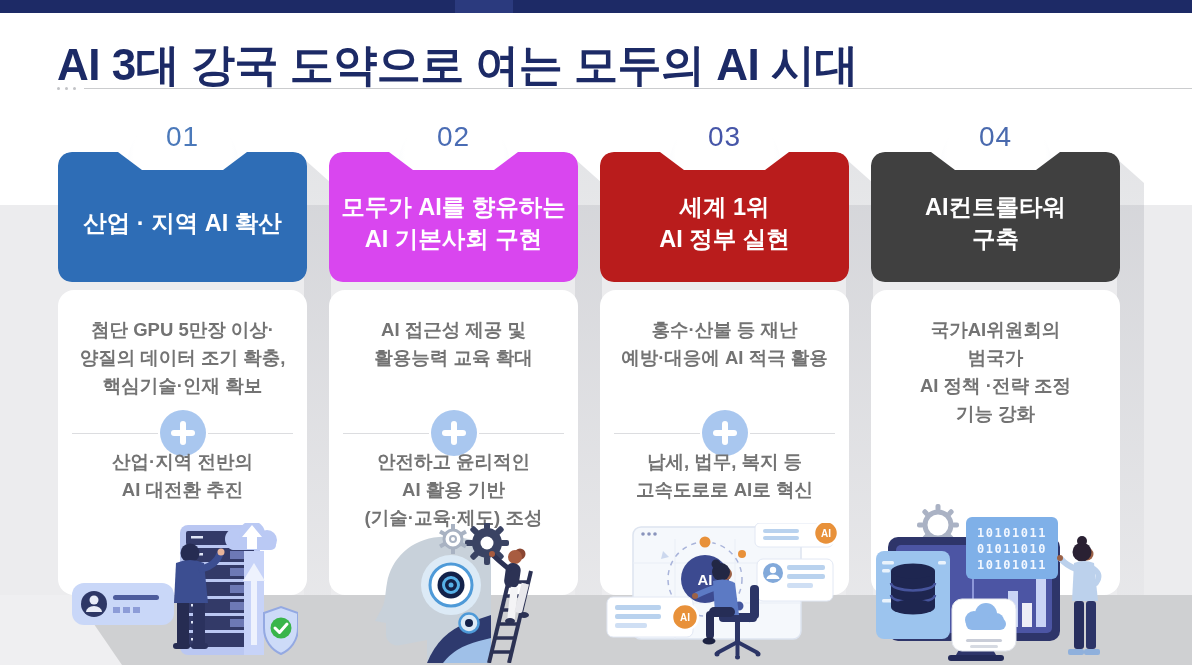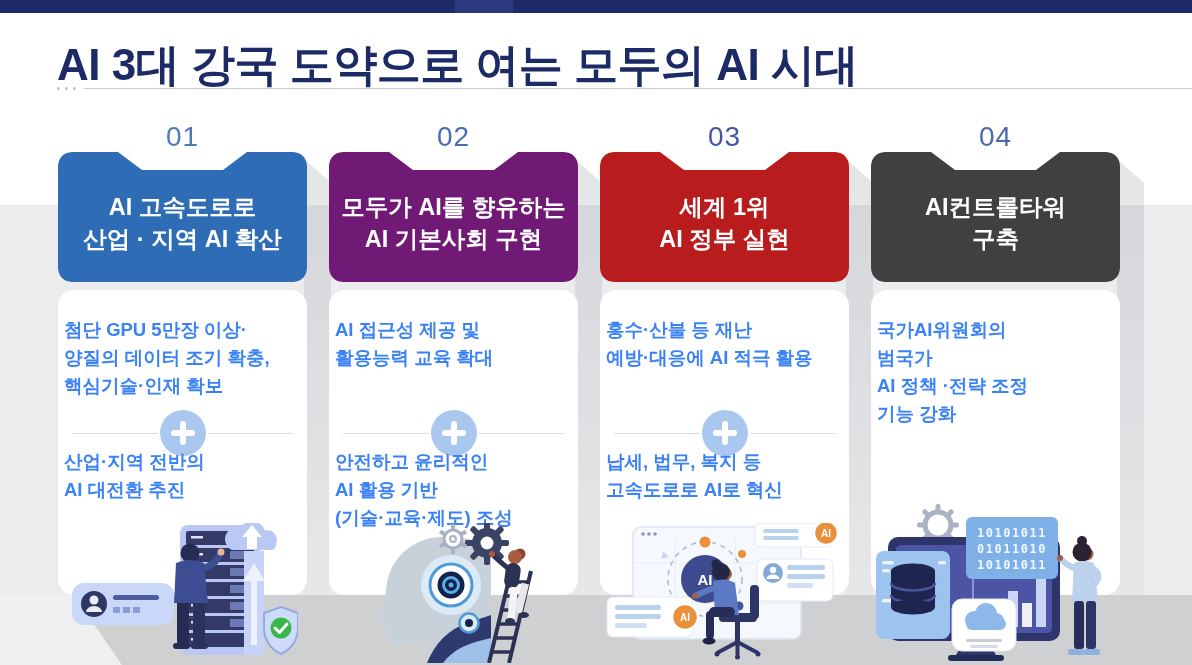--- a/index.html
+++ b/index.html
@@ -54,21 +54,21 @@
     clip-path:path('M14 0 H60 L84 18 H165 L189 0 H235 Q249 0 249 14 V116 Q249 130 235 130 H14 Q0 130 0 116 V14 Q0 0 14 0 Z');
     display:flex;flex-direction:column;align-items:center;justify-content:center;
     padding-top:12px;box-sizing:border-box;
     color:#ffffff;font-size:23.5px;font-weight:800;line-height:1.38;text-align:center;
   }
 
   .body-card{
     position:absolute;left:0;top:185px;width:249px;height:305px;z-index:2;
     background:#ffffff;border-radius:16px;box-sizing:border-box;
   }
-  .body-text{padding:0 6px;font-size:18.5px;font-weight:700;color:#3b82f6;line-height:1.52;}
+  .body-text{padding:0 6px;text-align:center;font-size:18.5px;font-weight:700;color:#737373;line-height:1.52;}
   .body-top{padding-top:26px;}
   .body-bottom{position:absolute;top:158px;left:0;right:0;}
 
   .plus-divider{position:absolute;top:120px;left:14px;right:14px;height:46px;display:flex;align-items:center;justify-content:center;}
   .plus-divider .line{flex:1;height:1px;background:#dcdde0;}
   .plus-circle{position:relative;width:46px;height:46px;border-radius:50%;background:#a9c7ef;margin:0 2px;flex:none;}
   .plus-circle::before,.plus-circle::after{
     content:'';position:absolute;left:50%;top:50%;background:#ffffff;border-radius:3px;
     transform:translate(-50%,-50%);
   }
@@ -98,21 +98,20 @@
 <div class="bg-mid"></div>
 <div class="floor"></div>
 
 <div class="cols">
 
   <div class="column">
     <div class="gap-shadow"></div>
     <div class="num-circle"></div>
     <div class="num" style="color: rgb(75, 121, 186);">01</div>
     <div class="header-card" style="background: rgb(46, 109, 182);">
-      <div>AI 고속도로로</div>
       <div>산업 · 지역 AI 확산</div>
     </div>
     <div class="body-card">
       <div class="body-text body-top">
         <div>첨단 GPU 5만장 이상·</div>
         <div>양질의 데이터 조기 확충,</div>
         <div>핵심기술·인재 확보</div>
       </div>
       <div class="plus-divider">
         <span class="line"></span>
@@ -191,21 +190,21 @@
           <rect x="123" y="120" width="17" height="6" rx="3" fill="#2b325e"></rect>
         </g>
       </svg>
     </div>
   </div>
 
   <div class="column">
     <div class="gap-shadow"></div>
     <div class="num-circle"></div>
     <div class="num" style="color: rgb(74, 108, 180);">02</div>
-    <div class="header-card" style="background: #701a75;">
+    <div class="header-card" style="background: #d946ef;">
       <div>모두가 AI를 향유하는</div>
       <div>AI 기본사회 구현</div>
     </div>
     <div class="body-card">
       <div class="body-text body-top">
         <div>AI 접근성 제공 및</div>
         <div>활용능력 교육 확대</div>
       </div>
       <div class="plus-divider">
         <span class="line"></span>

